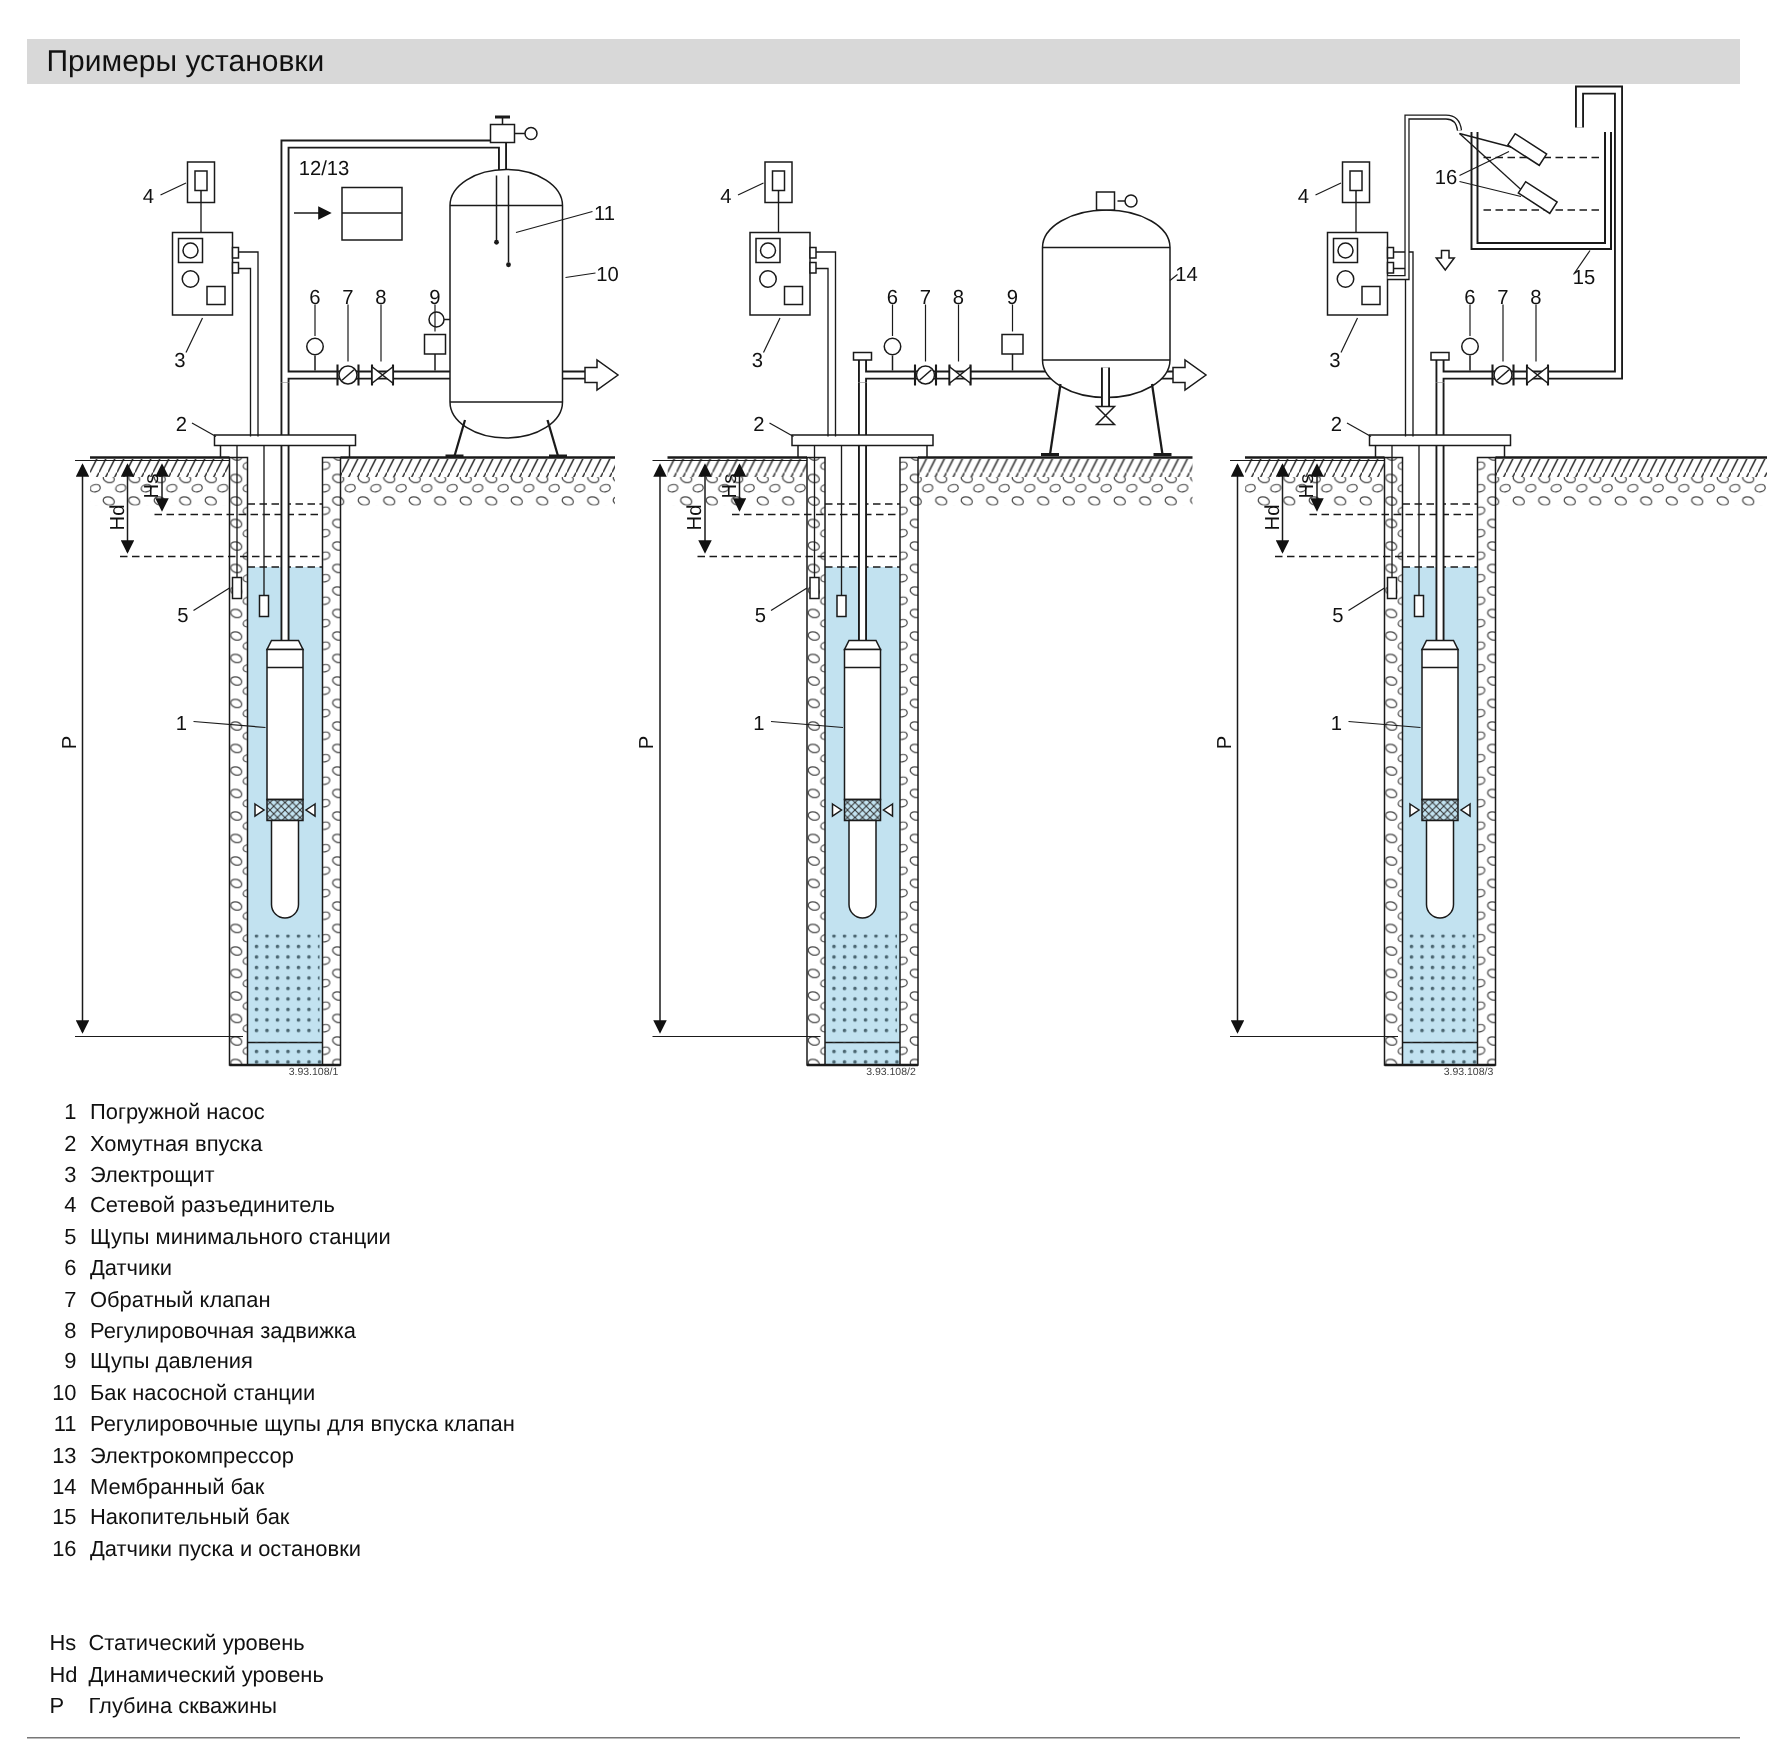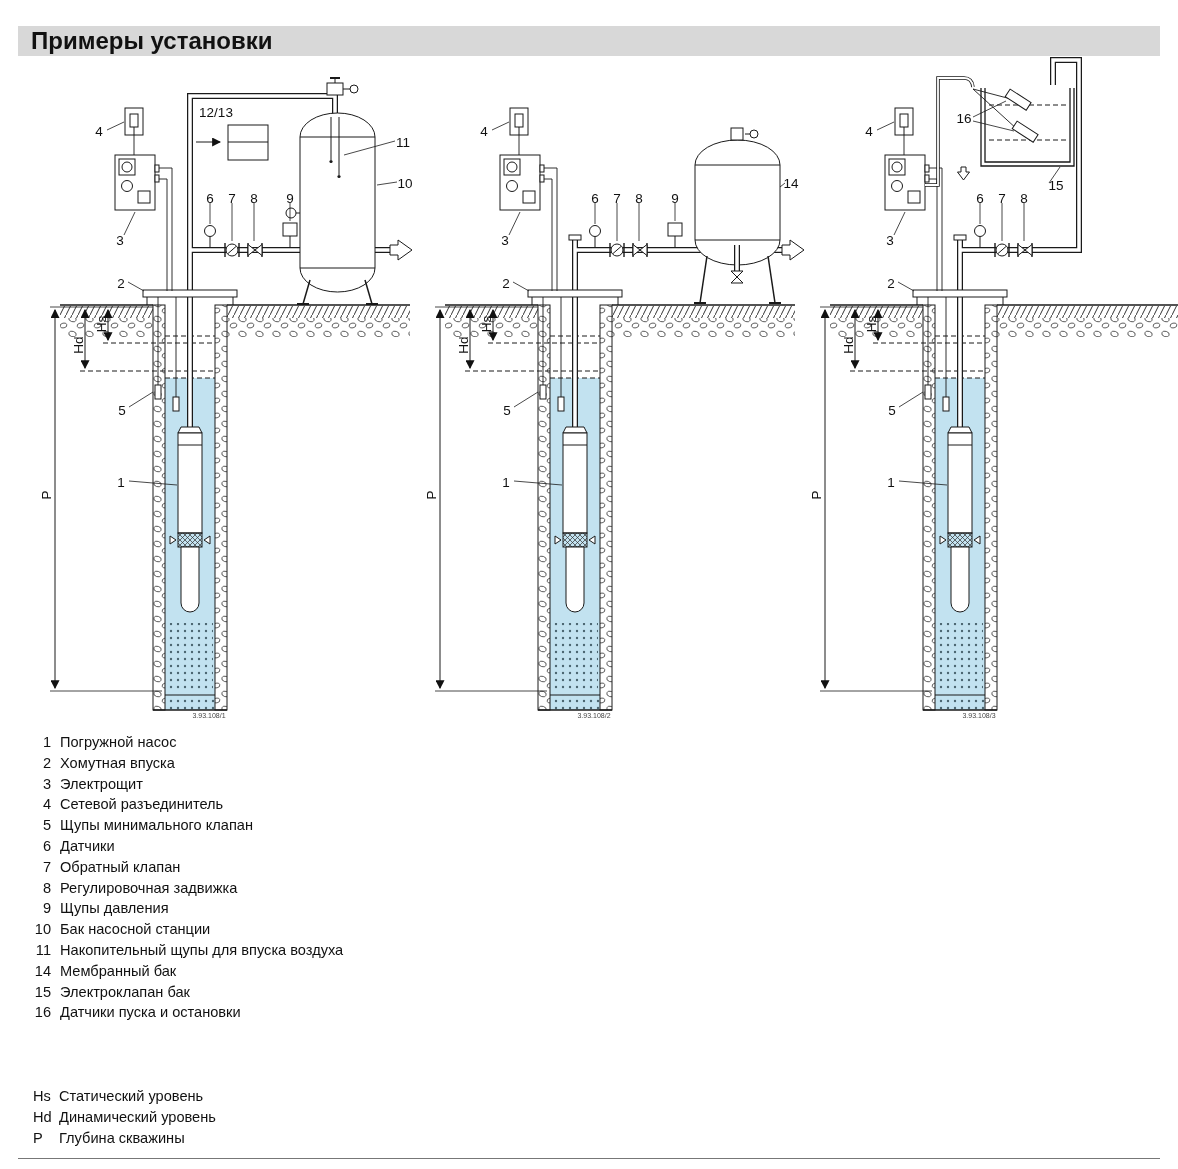--- a/index.html
+++ b/index.html
@@ -3,21 +3,21 @@
 <meta charset="utf-8">
 <style>
   * { margin:0; padding:0; box-sizing:border-box; }
   html,body { background:#ffffff; }
   body {
     width:1178px; height:1169px; position:relative; overflow:hidden;
     font-family:"Liberation Sans", sans-serif; color:#111;
   }
   .canvas { position:absolute; inset:0; }
   .header { position:absolute; left:18px; top:26px; width:1142px; height:30px; background:#d8d8d8; }
-  .header span { display:block; padding-left:13px; line-height:30px; font-size:24px; font-weight:bold; color:#111; }
+  .header span { display:block; padding-left:13px; line-height:30px; font-size:20px; font-weight:normal; color:#111; }
   .diagram-svg { position:absolute; left:0; top:50px; width:1178px; height:685px; }
   .lbl { position:absolute; font-size:13.5px; color:#111; white-space:nowrap;
          transform:translate(-50%,-50%); z-index:4; }
   .lbl.rot { transform:translate(-50%,-50%) rotate(-90deg); }
   .lbl.fig { font-size:7px; color:#444; }
   .legend { position:absolute; left:33px; top:732px; }
   .legend-row { display:flex; line-height:20.8px; font-size:14.6px; color:#111; }
   .legend-row .num { width:18px; text-align:right; margin-right:9px; flex:none; }
   .levels { position:absolute; left:33px; top:1086px; }
   .levels .legend-row { line-height:21px; }
@@ -272,21 +272,21 @@
     <div class="legend-row">
         <span class="num">3</span>
         <span class="txt">Электрощит</span>
       </div>
     <div class="legend-row">
         <span class="num">4</span>
         <span class="txt">Сетевой разъединитель</span>
       </div>
     <div class="legend-row">
         <span class="num">5</span>
-        <span class="txt">Щупы минимального клапан</span>
+        <span class="txt">Щупы минимального станции</span>
       </div>
     <div class="legend-row">
         <span class="num">6</span>
         <span class="txt">Датчики</span>
       </div>
     <div class="legend-row">
         <span class="num">7</span>
         <span class="txt">Обратный клапан</span>
       </div>
     <div class="legend-row">
@@ -296,29 +296,33 @@
     <div class="legend-row">
         <span class="num">9</span>
         <span class="txt">Щупы давления</span>
       </div>
     <div class="legend-row">
         <span class="num">10</span>
         <span class="txt">Бак насосной станции</span>
       </div>
     <div class="legend-row">
         <span class="num">11</span>
-        <span class="txt">Накопительный щупы для впуска воздуха</span>
+        <span class="txt">Регулировочные щупы для впуска клапан</span>
+      </div>
+    <div class="legend-row">
+        <span class="num">13</span>
+        <span class="txt">Электрокомпрессор</span>
       </div>
     <div class="legend-row">
         <span class="num">14</span>
         <span class="txt">Мембранный бак</span>
       </div>
     <div class="legend-row">
         <span class="num">15</span>
-        <span class="txt">Электроклапан бак</span>
+        <span class="txt">Накопительный бак</span>
       </div>
     <div class="legend-row">
         <span class="num">16</span>
         <span class="txt">Датчики пуска и остановки</span>
       </div>
   </div>
 
   <div class="levels">
     <div class="legend-row">
         <span class="num">Hs</span>

